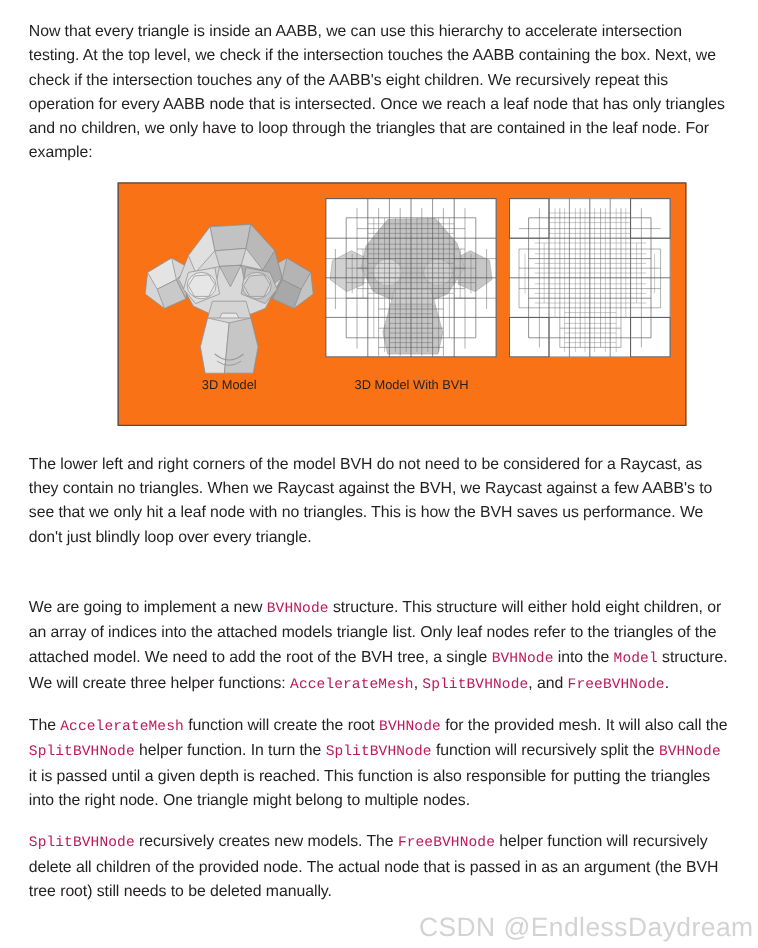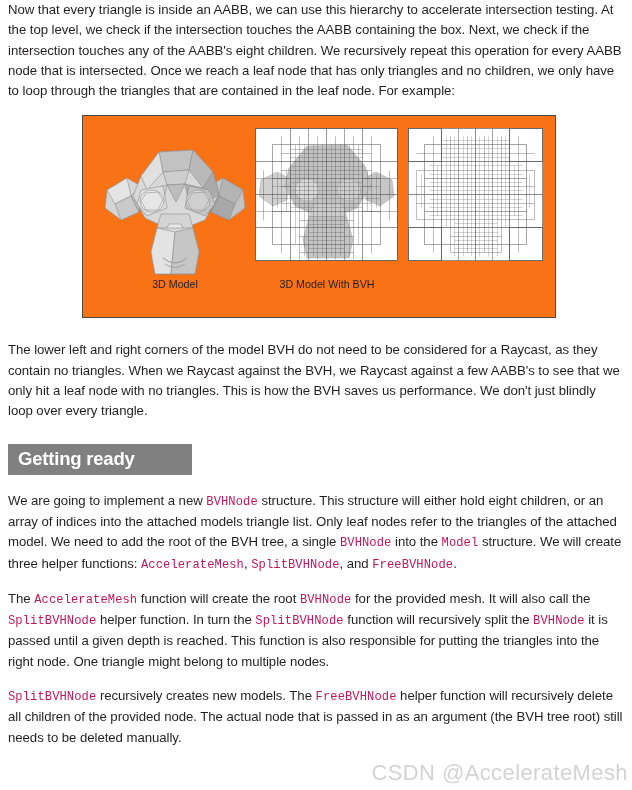--- a/index.html
+++ b/index.html
@@ -12,21 +12,21 @@
     height: 790px;
     position: relative;
     overflow: hidden;
     font-family: "Liberation Sans", sans-serif;
     color: #231f20;
   }
   .page {
     position: relative;
     width: 632px;
     height: 790px;
-    padding: 0;
+    padding: 16px;
     box-sizing: border-box;
   }
   p.body-text {
     margin: 0;
     padding: 0 8px 0 8px;
     font-size: 13.2px;
     line-height: 20.3px;
     color: #231f20;
     text-align: left;
     letter-spacing: -0.05px;
@@ -362,31 +362,28 @@
       </div>
     </div>
   </div>
 
   <div style="height:22px"></div>
 
   <p class="body-text">The lower left and right corners of the model BVH do not need to be considered for a Raycast, as they contain no triangles. When we Raycast against the BVH, we Raycast against a few AABB's to see that we only hit a leaf node with no triangles. This is how the BVH saves us performance. We don't just blindly loop over every triangle.</p>
 
   <div style="height:22px"></div>
 
-  <div>
-    <span class="section-heading">Getting ready</span>
-  </div>
 
   <div style="height:16px"></div>
 
   <p class="body-text"><span>We are going to implement a new </span><span class="code">BVHNode</span><span> structure. This structure will either hold eight children, or an array of indices into the attached models triangle list. Only leaf nodes refer to the triangles of the attached model. We need to add the root of the BVH tree, a single </span><span class="code">BVHNode</span><span> into the </span><span class="code">Model</span><span> structure. We will create three helper functions: </span><span class="code">AccelerateMesh</span><span>, </span><span class="code">SplitBVHNode</span><span>, and </span><span class="code">FreeBVHNode</span><span>.</span></p>
 
   <div style="height:14px"></div>
 
   <p class="body-text"><span>The </span><span class="code">AccelerateMesh</span><span> function will create the root </span><span class="code">BVHNode</span><span> for the provided mesh. It will also call the </span><span class="code">SplitBVHNode</span><span> helper function. In turn the </span><span class="code">SplitBVHNode</span><span> function will recursively split the </span><span class="code">BVHNode</span><span> it is passed until a given depth is reached. This function is also responsible for putting the triangles into the right node. One triangle might belong to multiple nodes.</span></p>
 
   <div style="height:14px"></div>
 
   <p class="body-text"><span class="code">SplitBVHNode</span><span> recursively creates new models. The </span><span class="code">FreeBVHNode</span><span> helper function will recursively delete all children of the provided node. The actual node that is passed in as an argument (the BVH tree root) still needs to be deleted manually.</span></p>
 
-  <div class="watermark">CSDN @AccelerateMesh</div>
+  <div class="watermark">CSDN @EndlessDaydream</div>
 
 </div>
 
 </body></html>

